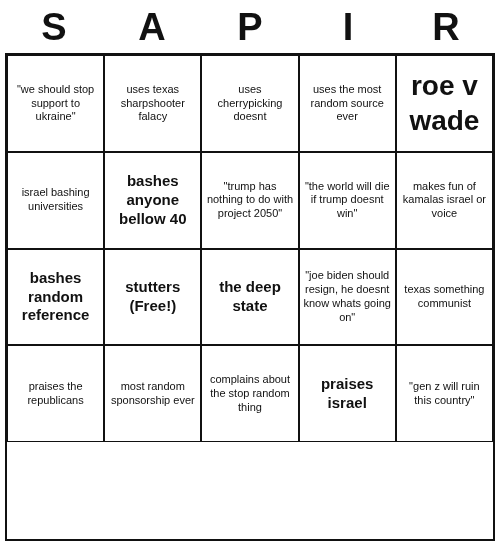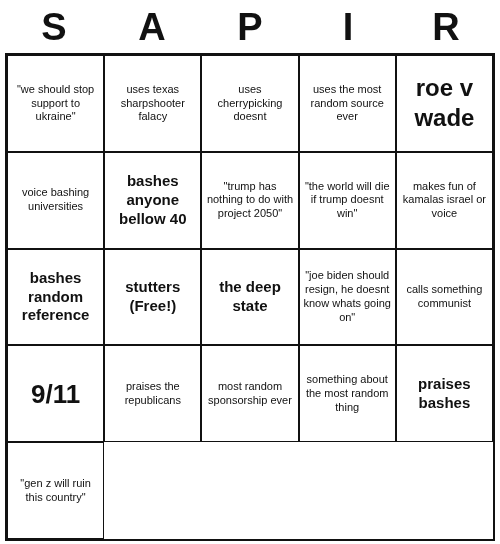--- a/index.html
+++ b/index.html
@@ -46,21 +46,21 @@
       line-height: 1.25;
       color: #111;
       word-break: break-word;
       hyphens: auto;
     }
     .bingo-cell.large-text {
       font-size: 15px;
       font-weight: bold;
     }
     .bingo-cell.xlarge-text {
-      font-size: 24px;
+      font-size: 28px;
       font-weight: bold;
     }
     .bingo-cell.xxlarge-text {
       font-size: 26px;
       font-weight: bold;
     }
   </style>
 </head>
 <body>
 
@@ -71,29 +71,28 @@
   <span>I</span>
   <span>R</span>
 </div>
 
 <div class="bingo-grid">
 <div class="bingo-cell">"we should stop support to ukraine"</div>
     <div class="bingo-cell">uses texas sharpshooter falacy</div>
     <div class="bingo-cell">uses cherrypicking doesnt</div>
     <div class="bingo-cell">uses the most random source ever</div>
     <div class="bingo-cell xlarge-text">roe v wade</div>
-    <div class="bingo-cell">voice bashing universities</div>
+    <div class="bingo-cell">israel bashing universities</div>
     <div class="bingo-cell large-text">bashes anyone bellow 40</div>
     <div class="bingo-cell">"trump has nothing to do with project 2050"</div>
     <div class="bingo-cell">"the world will die if trump doesnt win"</div>
     <div class="bingo-cell">makes fun of kamalas israel or voice</div>
     <div class="bingo-cell large-text">bashes random reference</div>
     <div class="bingo-cell large-text">stutters (Free!)</div>
     <div class="bingo-cell large-text">the deep state</div>
     <div class="bingo-cell">"joe biden should resign, he doesnt know whats going on"</div>
-    <div class="bingo-cell">calls something communist</div>
-    <div class="bingo-cell xxlarge-text">9/11</div>
+    <div class="bingo-cell">texas something communist</div>
     <div class="bingo-cell">praises the republicans</div>
     <div class="bingo-cell">most random sponsorship ever</div>
-    <div class="bingo-cell">something about the most random thing</div>
-    <div class="bingo-cell large-text">praises bashes</div>
+    <div class="bingo-cell">complains about the stop random thing</div>
+    <div class="bingo-cell large-text">praises israel</div>
     <div class="bingo-cell">"gen z will ruin this country"</div>
   </div>
 
 </body></html>

